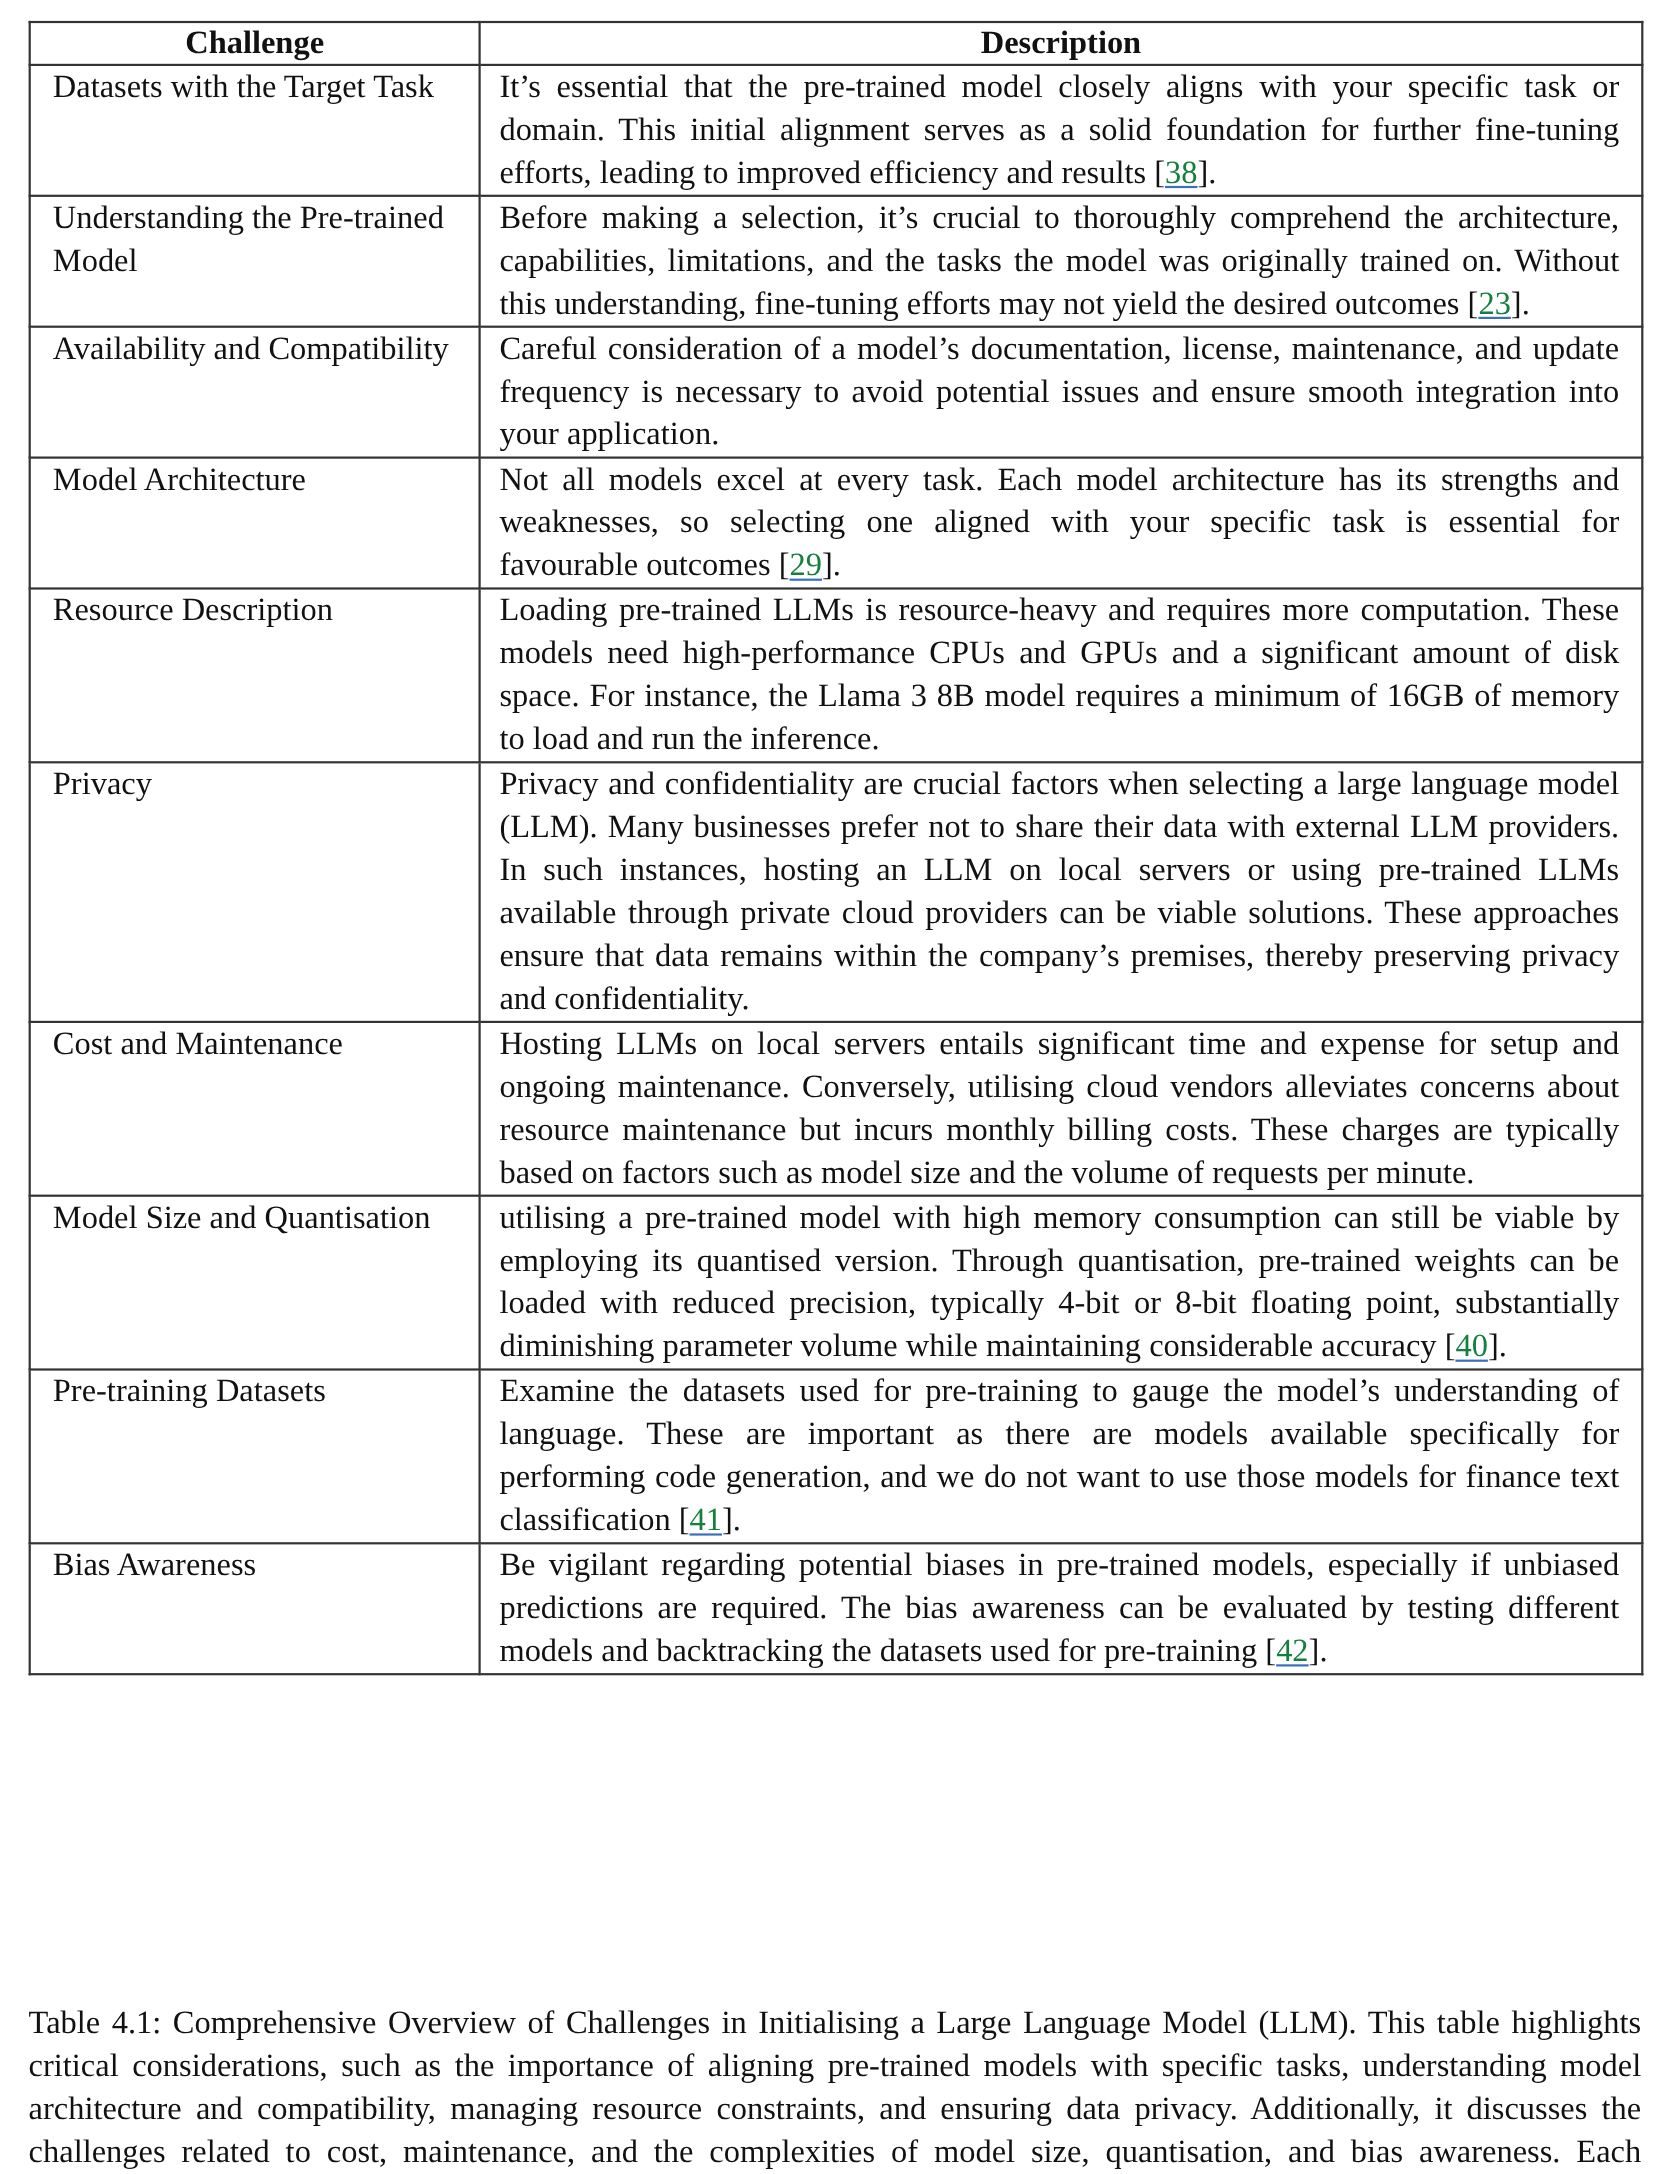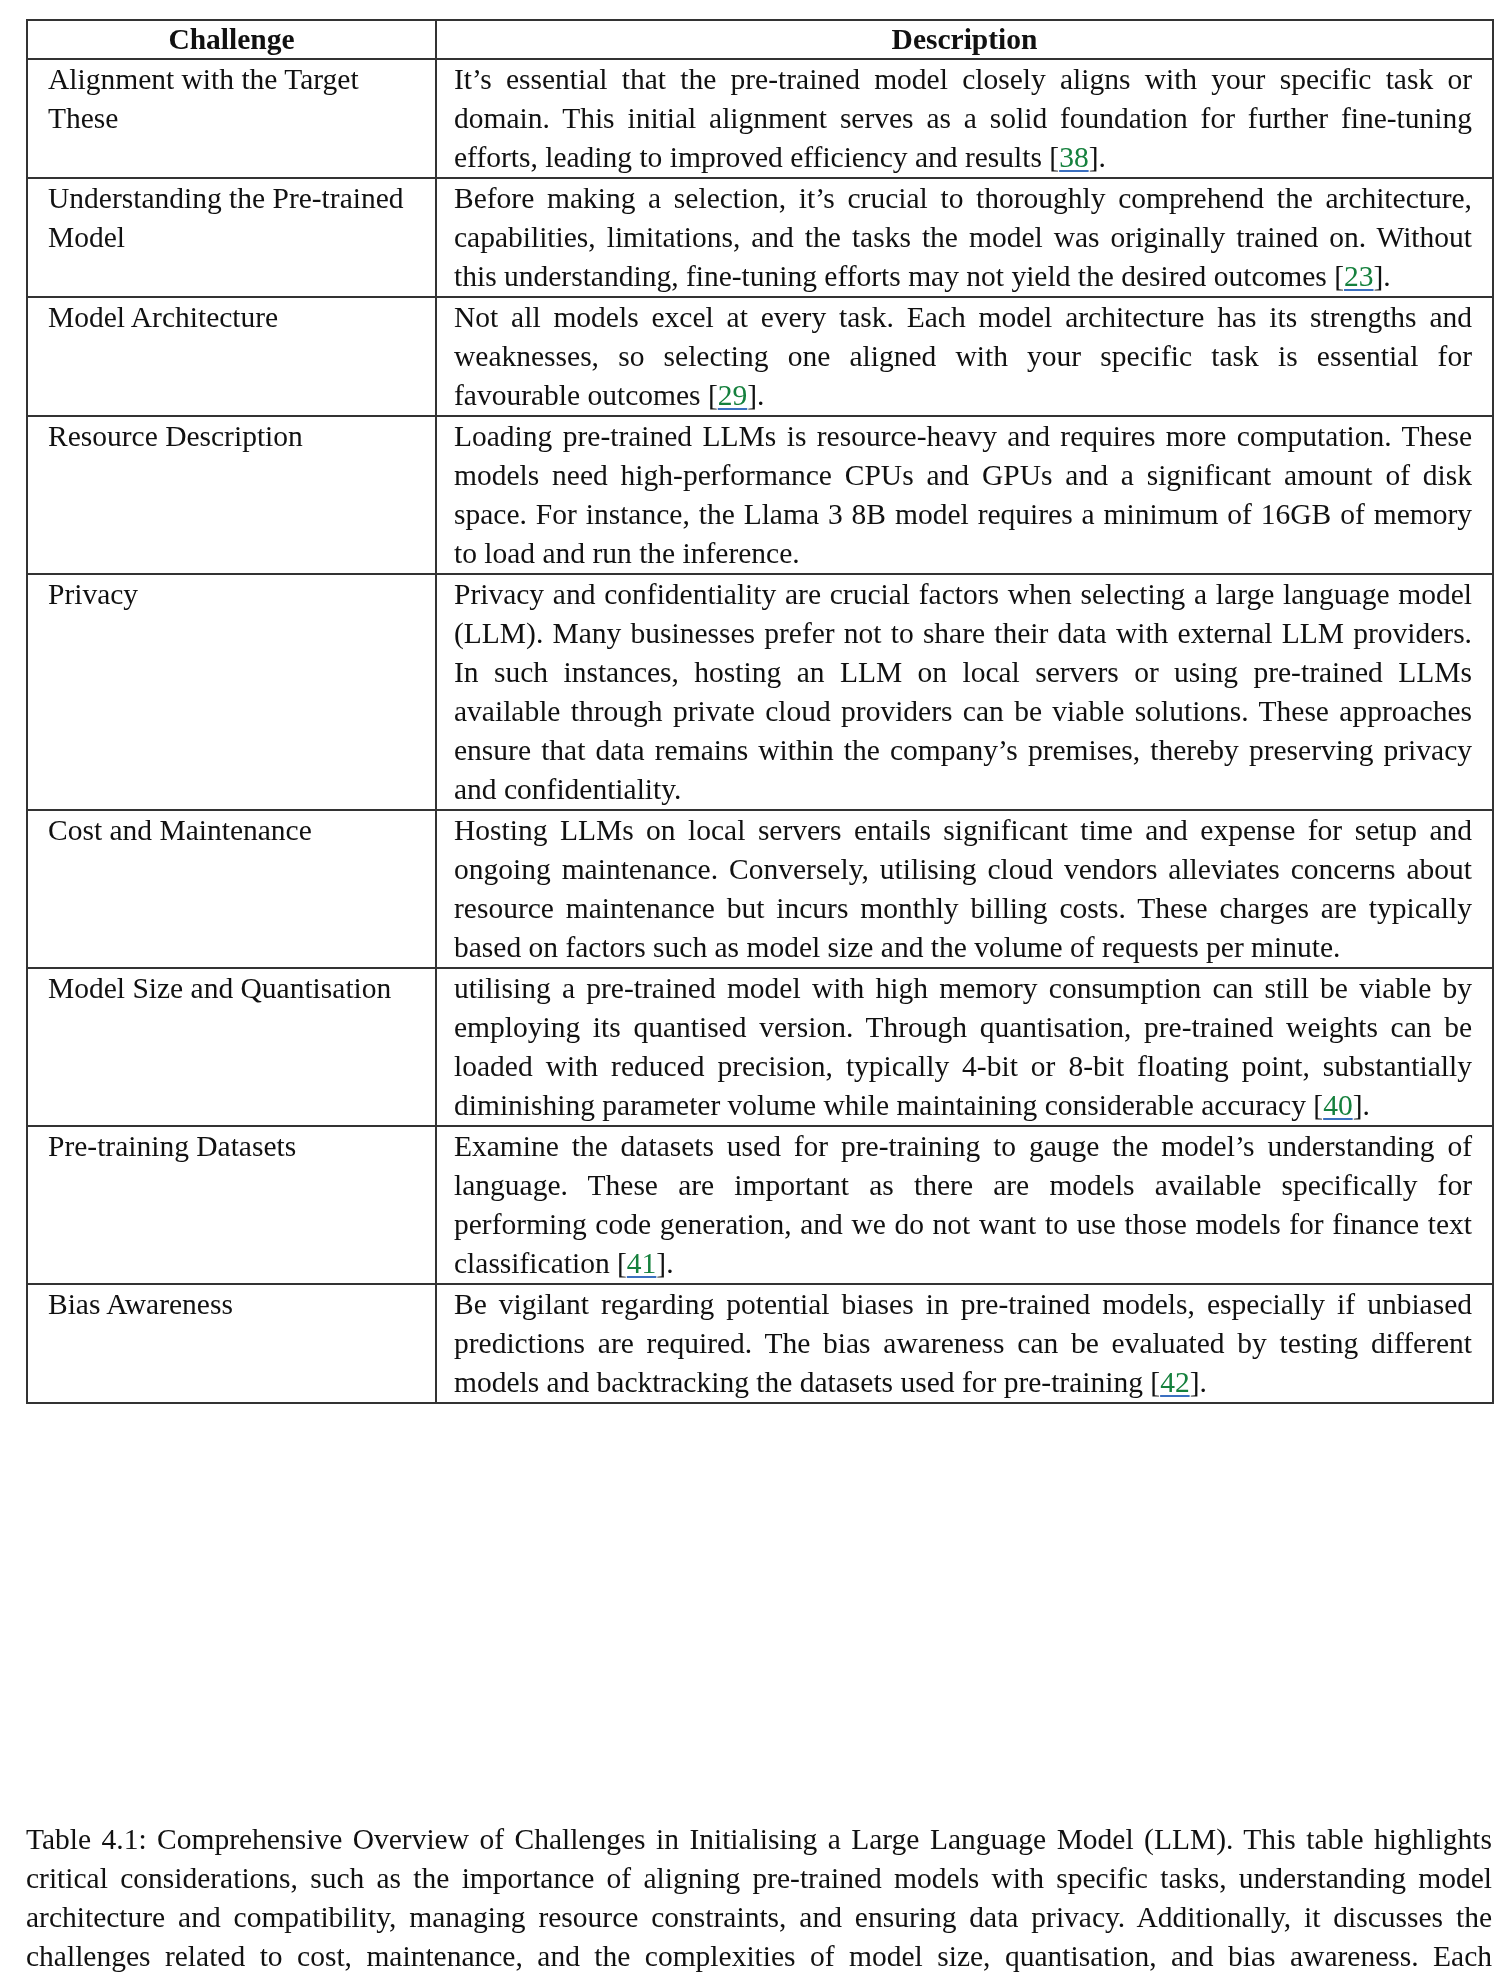--- a/index.html
+++ b/index.html
@@ -37,26 +37,30 @@
       <col class="c2">
     </colgroup>
   <thead>
     <tr>
       <th>Challenge</th>
       <th>Description</th>
     </tr>
   </thead>
   <tbody id="tbody">
     <tr>
-      <td>Alignment with the Target These</td>
+      <td>Datasets with the Target Task</td>
       <td class="desc"><span>It’s essential that the pre-trained model closely aligns with your specific task or domain.  This initial alignment serves as a solid foundation for further fine-tuning efforts, leading to improved efficiency and results </span><span class="cite-wrap">[<a class="cite">38</a>]<span>.</span></span></td>
     </tr>
     <tr>
       <td>Understanding the Pre-trained Model</td>
       <td class="desc"><span>Before making a selection, it’s crucial to thoroughly comprehend the architecture, capabilities, limitations, and the tasks the model was originally trained on.  Without this understanding, fine-tuning efforts may not yield the desired outcomes </span><span class="cite-wrap">[<a class="cite">23</a>]<span>.</span></span></td>
+    </tr>
+    <tr>
+      <td>Availability and Compatibility</td>
+      <td class="desc"><span>Careful consideration of a model’s documentation, license, maintenance, and update frequency is necessary to avoid potential issues and ensure smooth integration into your application.</span></td>
     </tr>
     <tr>
       <td>Model Architecture</td>
       <td class="desc"><span>Not all models excel at every task.  Each model architecture has its strengths and weaknesses, so selecting one aligned with your specific task is essential for favourable outcomes </span><span class="cite-wrap">[<a class="cite">29</a>]<span>.</span></span></td>
     </tr>
     <tr>
       <td>Resource Description</td>
       <td class="desc"><span>Loading pre-trained LLMs is resource-heavy and requires more computation.  These models need high-performance CPUs and GPUs and a significant amount of disk space.  For instance, the Llama 3 8B model requires a minimum of 16GB of memory to load and run the inference.</span></td>
     </tr>
     <tr>

